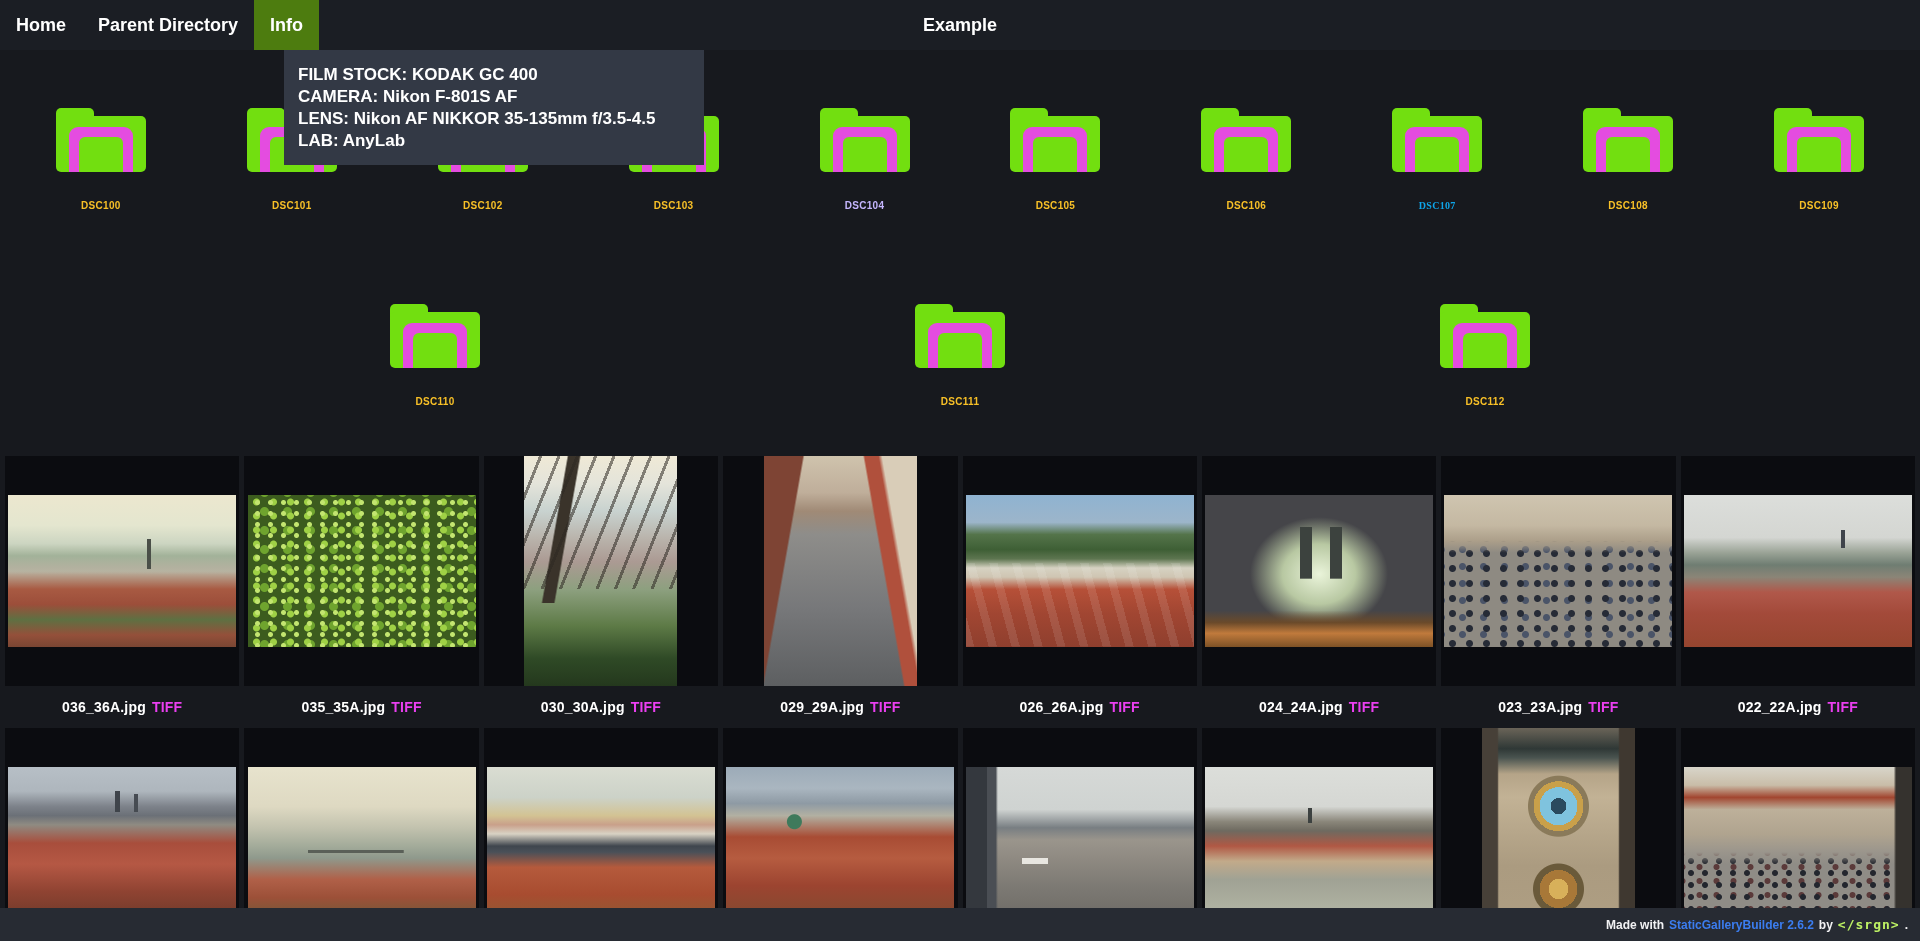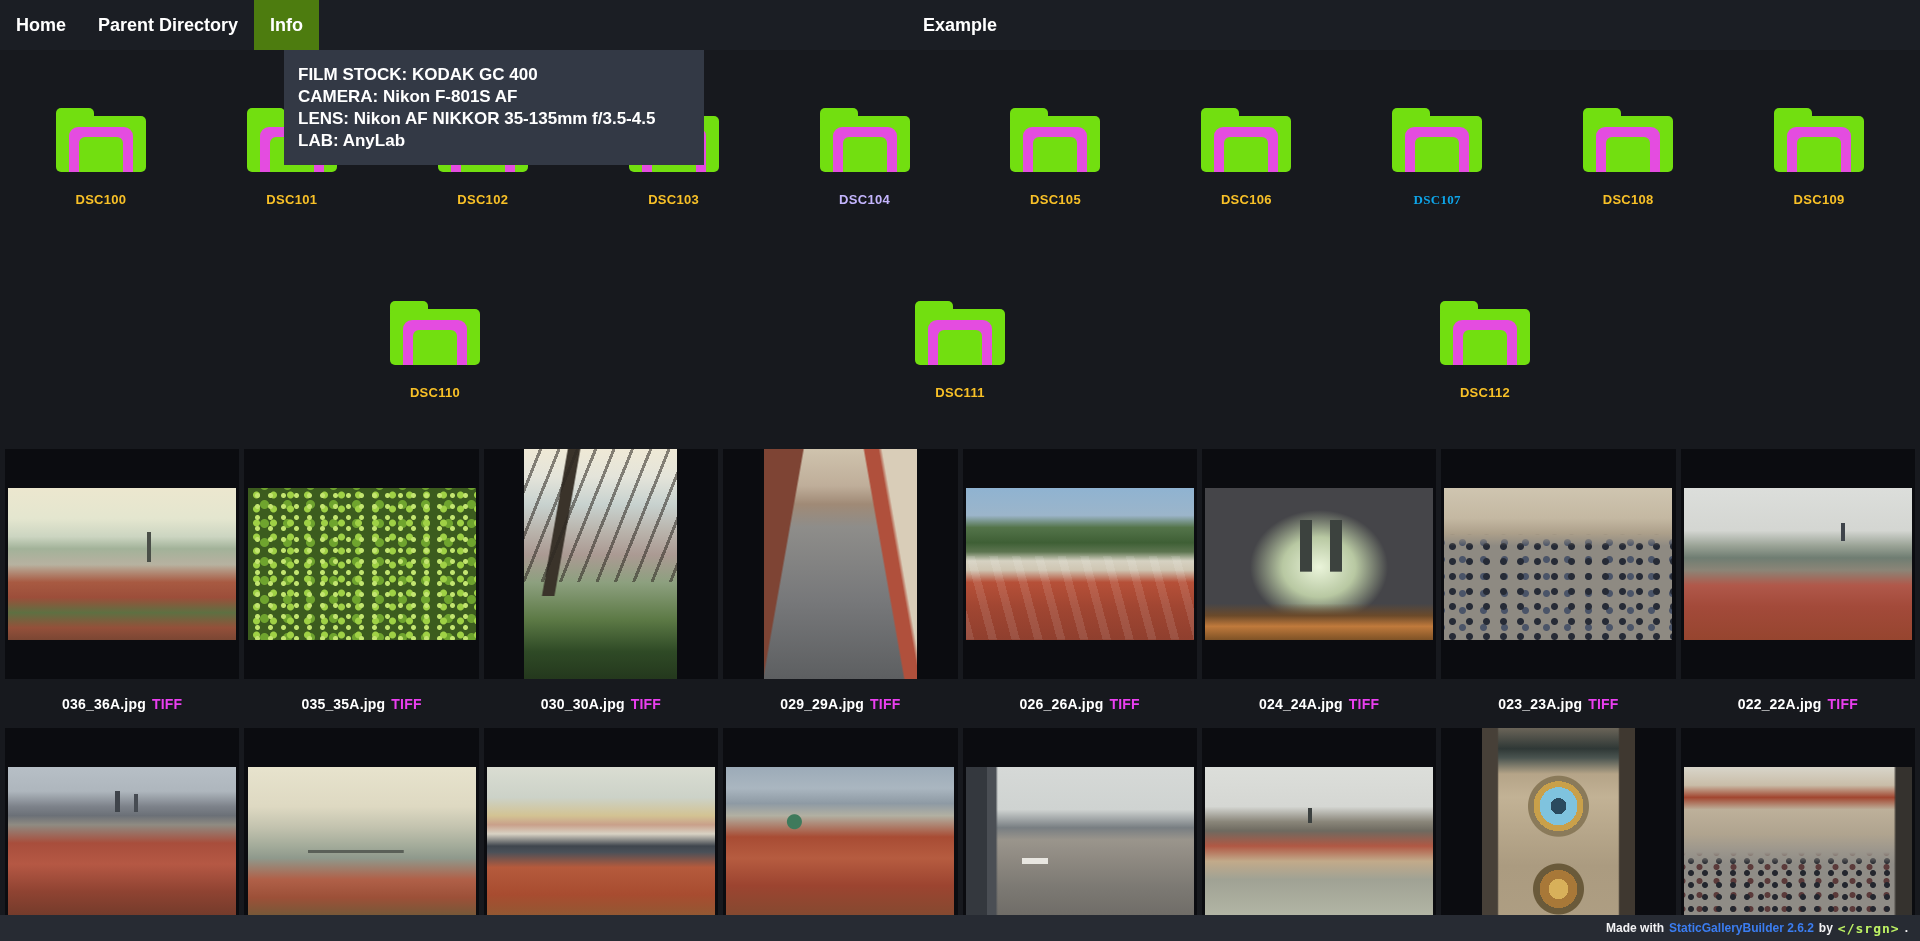--- a/index.html
+++ b/index.html
@@ -54,35 +54,35 @@
     position:absolute; left:0; top:0; width:38px; height:18px;
     border-radius:5px 5px 0 0;
   }
   .f-body {
     position:absolute; left:0; top:8px; right:0; bottom:0;
     border-radius:5px; overflow:hidden;
   }
   .f-frame { position:absolute; left:13px; right:13px; top:11px; bottom:-10px; border-radius:9px; }
   .f-inner { position:absolute; left:10px; right:10px; top:10px; bottom:-10px; border-radius:6px; }
   .folder-label {
-    margin-top:20px; font-size:13px; font-weight:800; letter-spacing:.3px;
+    margin-top:28px; font-size:10px; font-weight:800; letter-spacing:.3px;
   }
 
   
   .gallery {
     display:grid; grid-template-columns:repeat(8,1fr);
     column-gap:5px; row-gap:0; padding:0 5px;
   }
   .pbox {
     height:230px; background:#0b0c10;
     display:flex; align-items:center; justify-content:center;
     cursor:pointer; overflow:hidden;
   }
   .pcap {
-    height:49px; display:flex; align-items:center; justify-content:center;
+    height:42px; display:flex; align-items:center; justify-content:center;
     gap:6px; font-size:14px; font-weight:700; letter-spacing:.2px;
   }
   .pcap .fname { color:#ffffff; cursor:pointer; }
   .pcap .tiff  { cursor:pointer; }
   .ph { background-repeat:no-repeat; }
   .ph.landscape { width:228px; height:152px; }
   .ph.portrait  { width:153px; height:230px; }
 
   
   .art-pano-spire { background-color:#b98d72; background-image:
@@ -161,21 +161,21 @@
     linear-gradient(270deg,#35322e 0 7%,rgba(0,0,0,0) 8%),
     linear-gradient(180deg,#d8d5ca 0%,#c9bda8 12%,#a24630 20%,#bdb09a 28%,#b0a48f 44%,#9a958c 56%,rgba(0,0,0,0) 64%),
     radial-gradient(circle,#23262e 2.5px,rgba(0,0,0,0) 3.5px),
     radial-gradient(circle,#5b3a3a 2.5px,rgba(0,0,0,0) 3.5px);
     background-size:100% 100%,100% 100%,14px 12px,17px 14px;
     background-position:0 0,0 0,0 4px,7px 9px; background-repeat:no-repeat,no-repeat,repeat,repeat; }
 
   
   .footer {
     position:absolute; z-index:10; left:0; right:0; bottom:0;
-    height:26px; background:#272b33;
+    height:33px; background:#272b33;
     display:flex; align-items:center; justify-content:flex-end;
     padding-right:12px; gap:5px;
     font-size:12px; font-weight:700; color:#f2f2f4;
   }
   .footer .builder-link { cursor:pointer; }
   .footer .logo {
     font-family:"DejaVu Sans Mono", monospace;
     font-size:13px; font-weight:700; letter-spacing:1px; color:#bef264;
   }
 </style>

